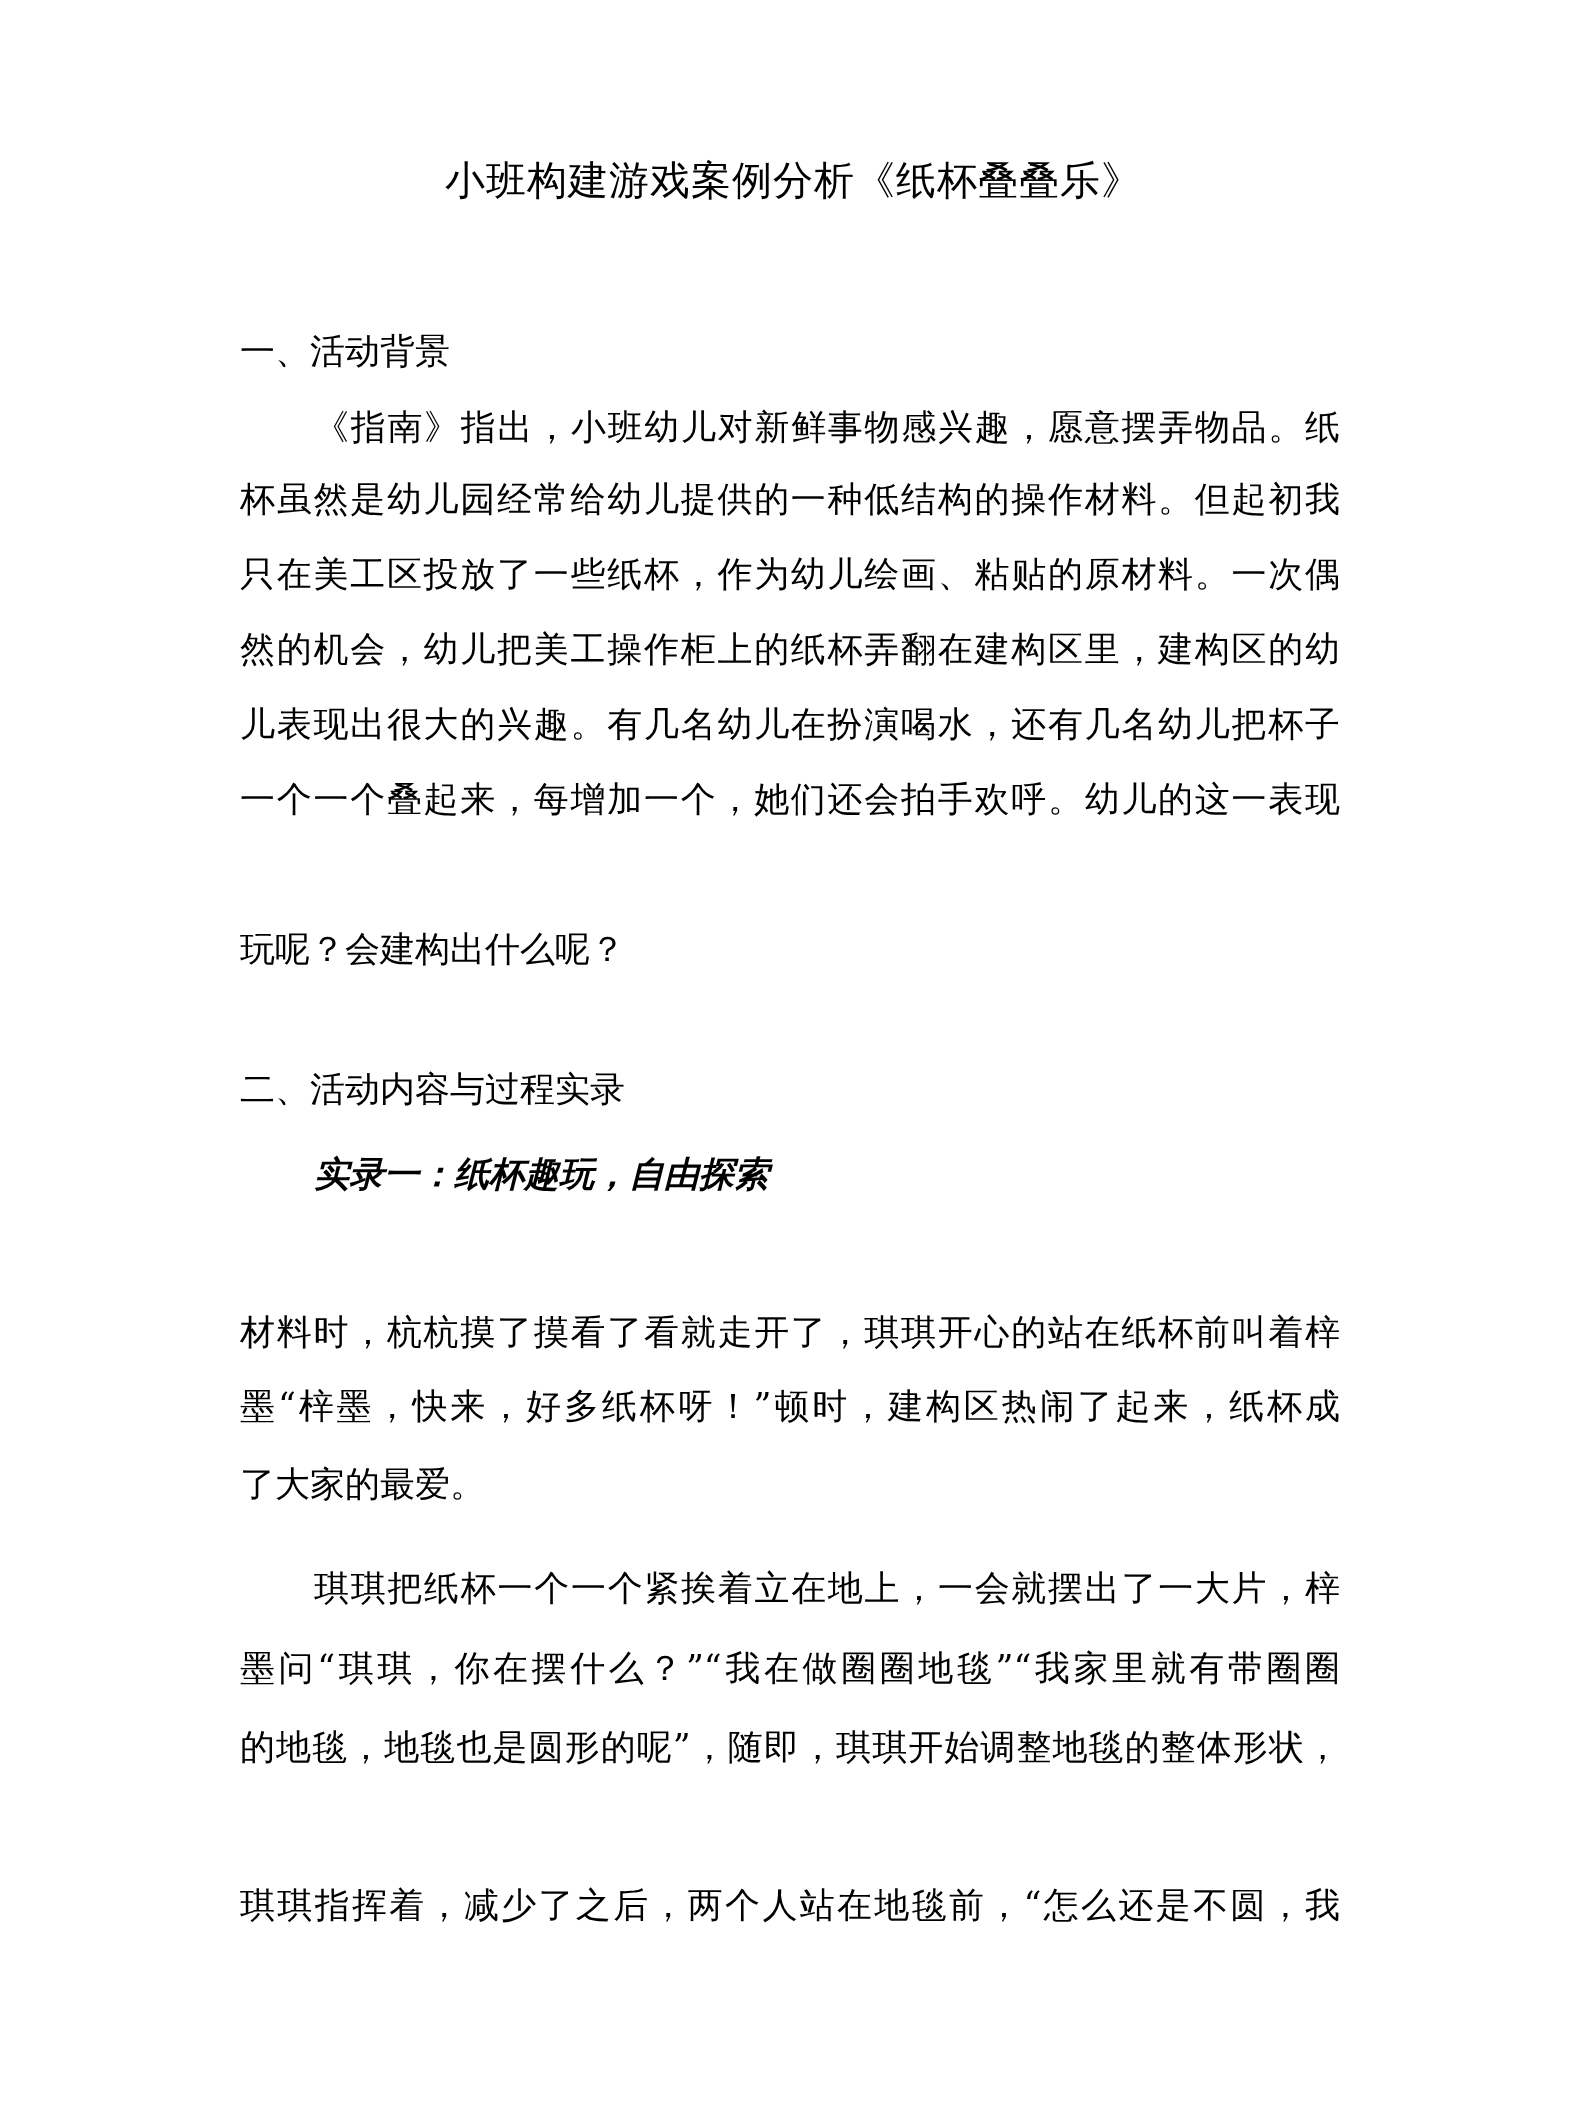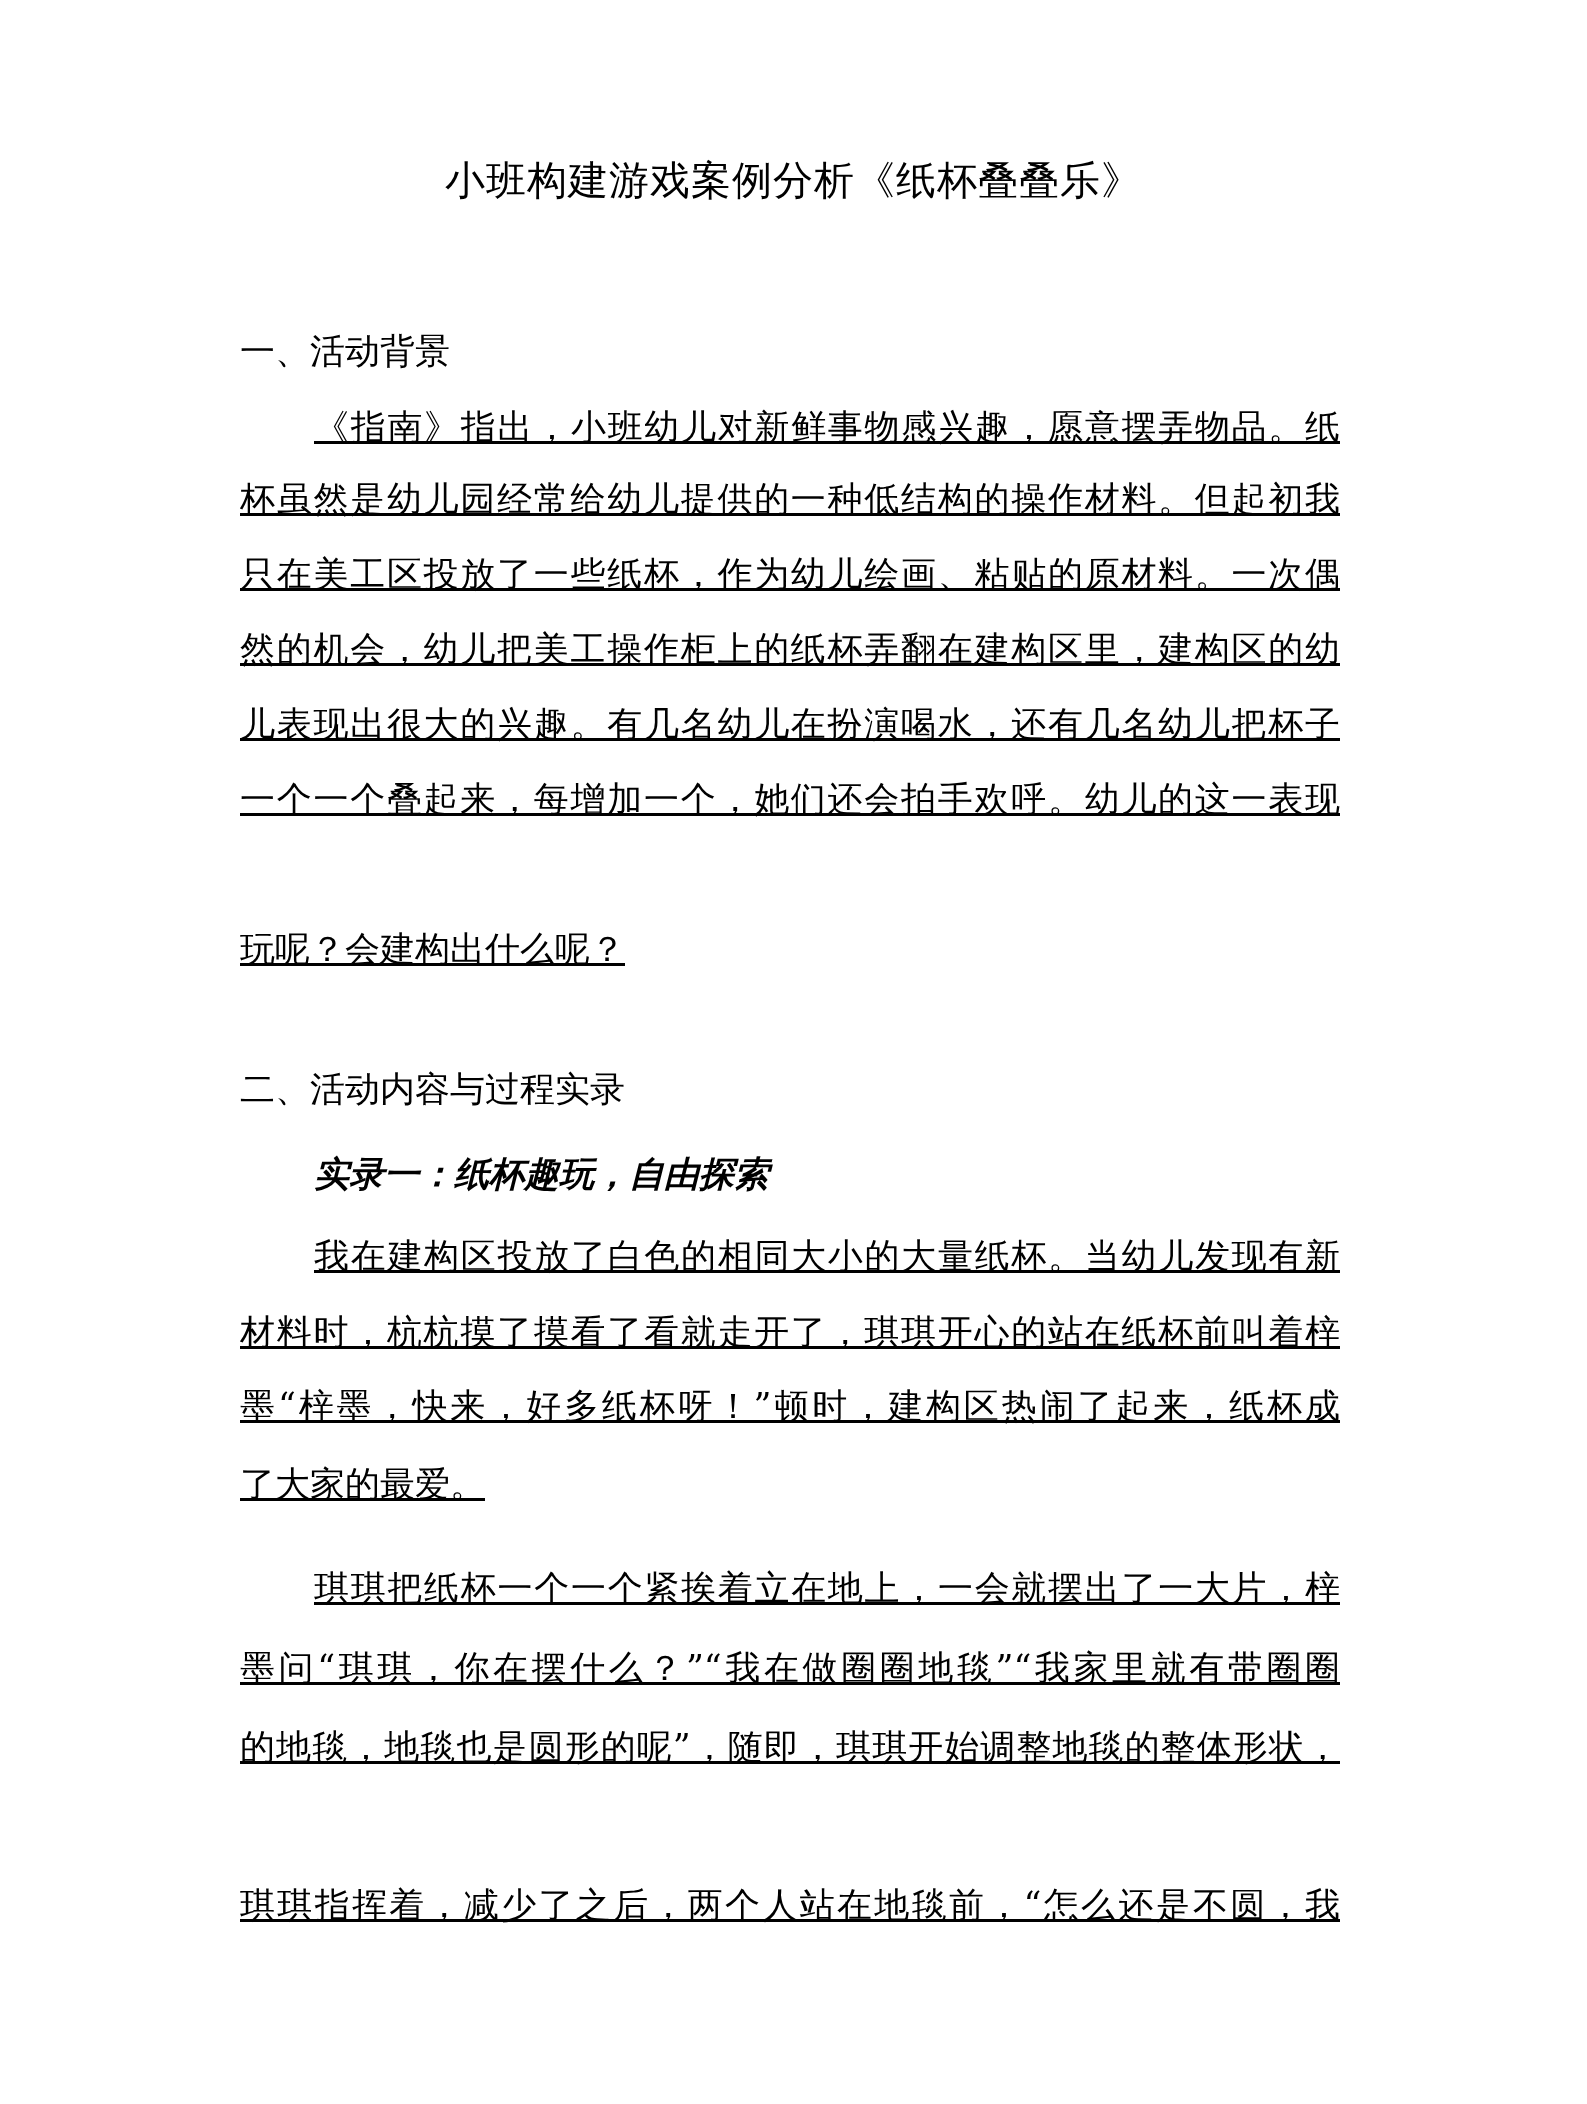--- a/index.html
+++ b/index.html
@@ -2,21 +2,21 @@
 <html><head>
   <meta charset="utf-8">
   <style>
     html, body { margin: 0; padding: 0; background: #ffffff; }
     body { width: 1587px; height: 2104px; position: relative; overflow: hidden;
            font-family: "DejaVu Serif", "Liberation Serif", serif; color: #000; }
     .page { position: absolute; left: 0; top: 4px; width: 1554px; height: 2104px; }
     .title { position: absolute; left: 0; width: 1587px; top: 148px; text-align: center;
              font-size: 40px; line-height: 56px; letter-spacing: 1px; }
     .line { position: absolute; left: 240px; width: 1100px; font-size: 35px; line-height: 48px;
-            white-space: nowrap; text-align: justify; text-align-last: justify; text-decoration: underline; }
+            white-space: nowrap; text-align: justify; text-align-last: justify; }
     .line.last { text-align-last: left; }
     .heading { position: absolute; left: 240px; font-size: 35px; line-height: 48px; white-space: nowrap; }
     .subheading { position: absolute; left: 314px; font-size: 35px; line-height: 48px; white-space: nowrap; font-weight: bold; font-style: italic; }
     .indent { left: 314px; width: 1026px; }
   </style>
 </head>
 <body>
 
 <div class="page">
   <div class="title">小班构建游戏案例分析《纸杯叠叠乐》</div>
@@ -27,21 +27,20 @@
   <div class="line" style="top:546px">只在美工区投放了一些纸杯，作为幼儿绘画、粘贴的原材料。一次偶</div>
   <div class="line" style="top:471px">杯虽然是幼儿园经常给幼儿提供的一种低结构的操作材料。但起初我</div>
   <div class="line" style="top:621px">然的机会，幼儿把美工操作柜上的纸杯弄翻在建构区里，建构区的幼</div>
   <div class="line" style="top:696px">儿表现出很大的兴趣。有几名幼儿在扮演喝水，还有几名幼儿把杯子</div>
   <div class="line" style="top:771px">一个一个叠起来，每增加一个，她们还会拍手欢呼。幼儿的这一表现</div>
   <div class="line last" style="top:921px">玩呢？会建构出什么呢？</div>
 
   <div class="heading" style="top:1061px">二、活动内容与过程实录</div>
   <div class="subheading" style="top:1146px">实录一：纸杯趣玩，自由探索</div>
 
-  <div class="line indent" style="top:1228px">我在建构区投放了白色的相同大小的大量纸杯。当幼儿发现有新</div>
   <div class="line" style="top:1304px">材料时，杭杭摸了摸看了看就走开了，琪琪开心的站在纸杯前叫着梓</div>
   <div class="line" style="top:1378px">墨“梓墨，快来，好多纸杯呀！”顿时，建构区热闹了起来，纸杯成</div>
   <div class="line last" style="top:1456px">了大家的最爱。</div>
 
   <div class="line indent" style="top:1560px">琪琪把纸杯一个一个紧挨着立在地上，一会就摆出了一大片，梓</div>
   <div class="line" style="top:1640px">墨问“琪琪，你在摆什么？”“我在做圈圈地毯”“我家里就有带圈圈</div>
   <div class="line" style="top:1719px">的地毯，地毯也是圆形的呢”，随即，琪琪开始调整地毯的整体形状，</div>
   <div class="line" style="top:1877px">琪琪指挥着，减少了之后，两个人站在地毯前，“怎么还是不圆，我</div>
 </div>
 

